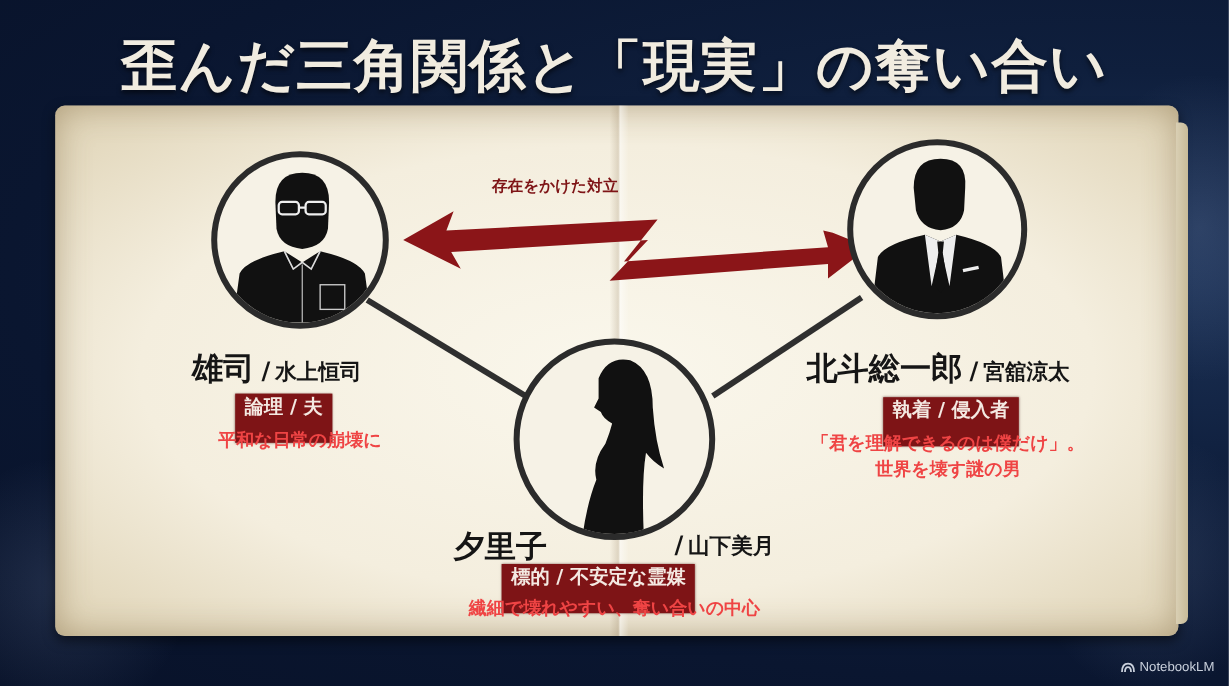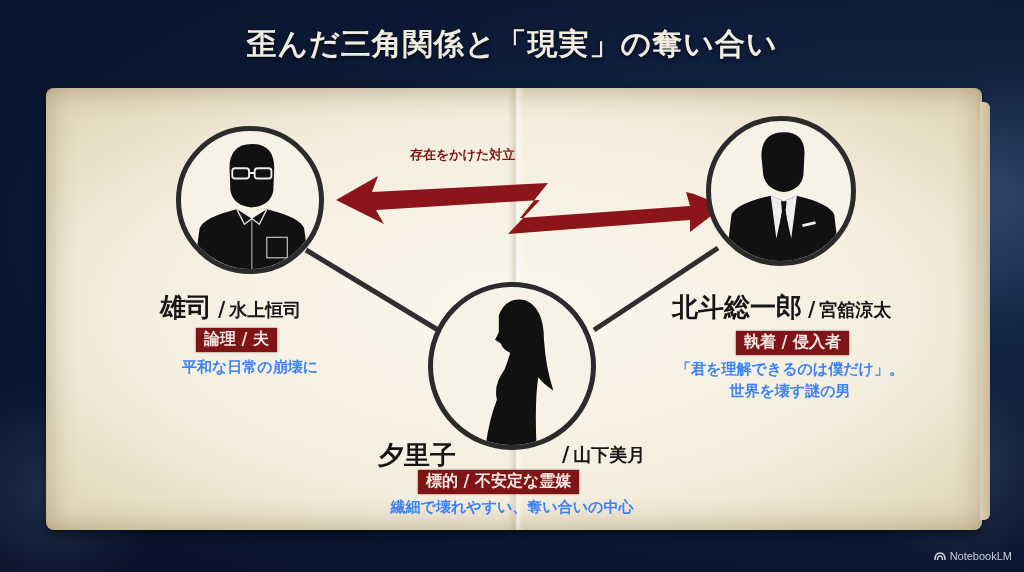--- a/index.html
+++ b/index.html
@@ -9,21 +9,21 @@
       background: radial-gradient(ellipse at 90% 40%, #1d3358 0%, #0f1f3d 35%, #0a1630 70%, #081229 100%);
       font-family: "DejaVu Serif", "Liberation Serif", serif;
     }
     .smoke {
       position: absolute; border-radius: 50%;
       background: radial-gradient(ellipse, rgba(140,160,200,0.18) 0%, rgba(140,160,200,0) 70%);
     }
     .title {
       position: absolute; left: 0; right: 0; top: 24px;
       text-align: center; color: #f1ece0;
-      font-size: 30px; font-weight: bold; letter-spacing: 1px;
+      font-size: 47px; font-weight: bold; letter-spacing: 1px;
       text-shadow: 0 2px 4px rgba(0,0,0,0.6);
     }
     .paper {
       position: absolute; left: 46px; top: 88px; width: 936px; height: 442px;
       background:
         radial-gradient(ellipse at 50% 50%, rgba(250,247,236,1) 0%, rgba(244,238,222,1) 60%, rgba(222,210,180,1) 100%);
       border-radius: 8px;
       box-shadow: inset 0 0 28px rgba(120,95,55,0.45), 0 4px 10px rgba(0,0,0,0.5);
     }
     .paper-edge {
@@ -40,25 +40,25 @@
       position: absolute; border-radius: 50%;
       border: 5px solid #2b2b2b; background: #f6f2e6; overflow: hidden;
     }
     .ring svg { position: absolute; left: 0; top: 0; width: 100%; height: 100%; }
     .name-line { position: absolute; color: #151515; white-space: nowrap; }
     .name-main { font-size: 26px; font-weight: bold; margin-top: 35px; }
     .name-sep { font-size: 20px; font-weight: bold; margin: 0 4px 0 6px; }
     .name-actor { font-size: 18px; font-weight: bold; }
     .badge {
       position: absolute; background: #7e1416; color: #f4e9e2;
-      font-size: 16px; font-weight: bold; padding: 1px 8px 2px;
+      font-size: 16px; font-weight: bold; padding: 1px 8px 19px;
       white-space: nowrap; box-shadow: 0 0 2px rgba(60,0,0,0.6);
     }
     .desc {
-      position: absolute; color: #3b82f6; font-size: 15px; font-weight: bold;
+      position: absolute; color: #ef4444; font-size: 15px; font-weight: bold;
       text-align: center; line-height: 22px; white-space: nowrap;
     }
     .conflict-label {
       position: absolute; left: 410px; top: 146px; color: #7e1416;
       font-size: 13px; font-weight: bold; white-space: nowrap;
     }
     .watermark {
       position: absolute; right: 12px; bottom: 10px; color: #c9d0dc;
       font-family: "Liberation Sans", sans-serif; font-size: 11px;
       display: flex; align-items: center; gap: 4px; margin-top: 24px;

